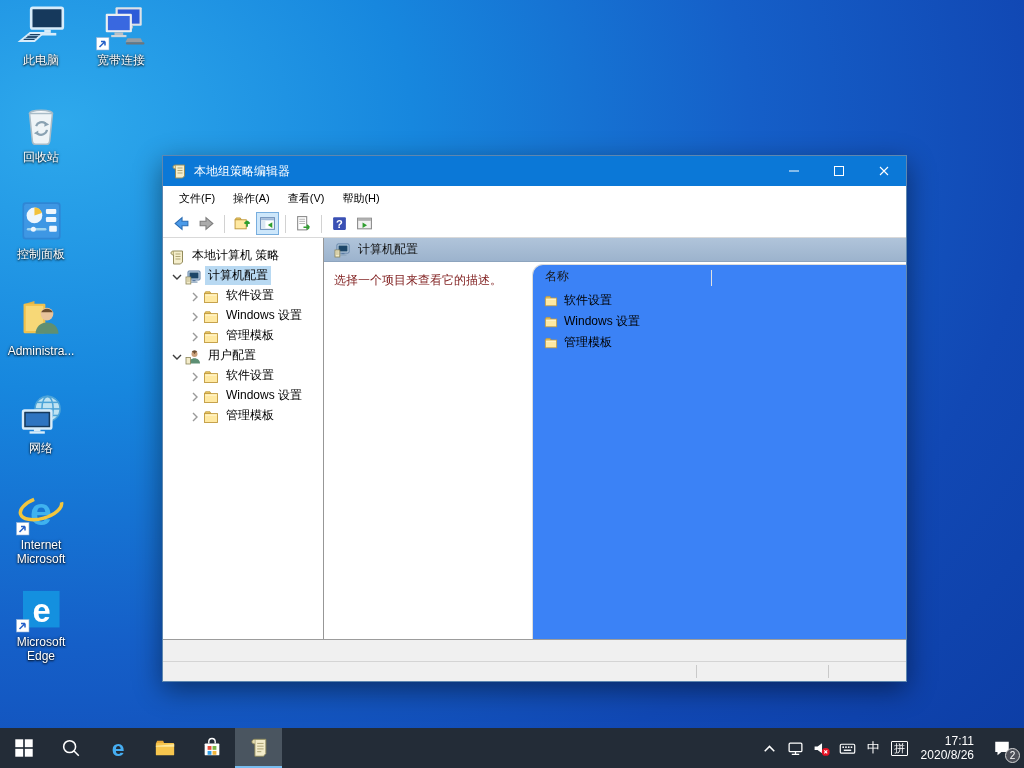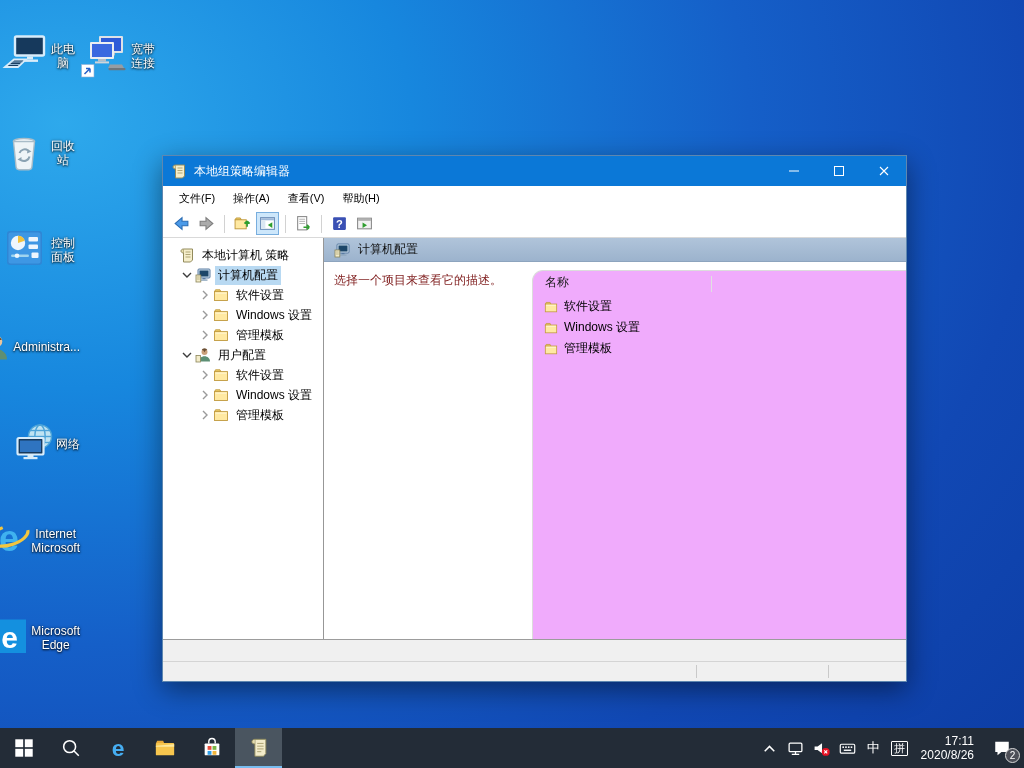--- a/index.html
+++ b/index.html
@@ -8,21 +8,21 @@
     position:relative;
     font-family:"Liberation Sans","DejaVu Sans",sans-serif;
     background: radial-gradient(1250px 950px at 6% 16%, #2ea9ec 0%, #1787de 28%, #155fc8 55%, #1148b4 78%, #0d3ea6 100%);
   }
   .ic { display:inline-flex; width:16px; height:16px; }
   .ic svg { width:100%; height:100%; display:block; }
 
   
   #desktop { position:absolute; left:2px; top:6px; width:160px; height:700px;
              display:flex; flex-flow:column wrap; }
-  .dicon { width:78px; height:97px; display:flex; flex-direction:row; align-items:center; cursor:default;justify-content:flex-end; }
+  .dicon { width:78px; height:97px; display:flex; flex-direction:column; align-items:center; cursor:default; }
   .dicon .art { width:48px; height:44px; position:relative; flex:0 0 44px; }
   .dicon .art svg { width:100%; height:100%; }
   .dicon .shortcut { position:absolute; left:-1px; bottom:-1px; width:14px; height:14px; }
   .dicon .lbl { margin-top:3px; font-size:12px; color:#fff; text-align:center; line-height:14px;
                 text-shadow:0 1px 2px rgba(0,0,0,.9), 0 0 3px rgba(0,0,0,.6); max-width:80px; }
 
   
   #win { position:absolute; left:162px; top:155px; width:745px; height:527px;
          background:#fff; border:1px solid #5e87b0; box-shadow:0 8px 26px rgba(0,0,0,.45);
          display:flex; flex-direction:column; }
@@ -40,37 +40,37 @@
              display:flex; align-items:center; padding-left:7px; gap:2px; flex:0 0 28px; }
   .tbtn { width:23px; height:23px; display:flex; align-items:center; justify-content:center;
           border:1px solid transparent; }
   .tbtn .ic { width:17px; height:17px; }
   .tbtn.active { background:#cde7fb; border:1px solid #78aede; }
   .tsep { width:1px; height:18px; background:#d2d2d2; margin:0 4px; }
 
   .main { flex:1; display:flex; min-height:0; }
   .tree { width:161px; flex:0 0 161px; border-right:1px solid #979797; background:#fff;
           padding-top:7px; overflow:hidden; }
-  .trow { height:20px; display:flex; align-items:center; font-size:12px; padding-left:16px;
+  .trow { height:20px; display:flex; align-items:flex-end; font-size:12px; padding-left:6px;
           white-space:nowrap; color:#000; }
   .texp { width:16px; height:16px; flex:0 0 16px; }
   .tind { width:18px; flex:0 0 18px; }
   .ticn { width:16px; height:16px; flex:0 0 16px; margin-right:4px; }
   .tlabel { padding:1px 3px; }
   .trow.selected .tlabel { background:#b8d9f2; }
 
   .rpane { flex:1; display:flex; flex-direction:column; background:#fff; min-width:0; }
   .rhead { height:24px; flex:0 0 24px; background:linear-gradient(#b0c4da,#9cb3cd);
            border-bottom:1px solid #8da4be; display:flex; align-items:center; gap:8px;
            padding-left:10px; font-size:12px; color:#101010; }
   .rhead .ic { width:16px; height:16px; }
   .rbody { flex:1; display:flex; min-height:0; }
   .rdesc { width:208px; flex:0 0 208px; padding:10px 10px; font-size:12px; color:#7f1d1d; }
-  .rlist { flex:1; margin-top:8px; border-top:1px solid #dcdcdc; border-left:1px solid #dcdcdc;
-           border-top-left-radius:11px; position:relative; background:#f0abfc; }
+  .rlist { flex:1; margin-top:2px; border-top:1px solid #dcdcdc; border-left:1px solid #dcdcdc;
+           border-top-left-radius:11px; position:relative; background:#3b82f6; }
   .colhead { height:25px; display:flex; align-items:flex-end; padding:0 0 5px 12px;
              font-size:12px; color:#1a1a1a; }
   .coldiv { position:absolute; left:178px; top:5px; height:16px; width:1px; background:#e0e0e0; }
   .lrow { height:21px; display:flex; align-items:center; gap:6px; padding-left:11px; font-size:12px; color:#000; }
   .lrow .ic { width:14px; height:14px; }
 
   .tabsrow { height:22px; flex:0 0 22px; background:#f0f0f0; border-top:1px solid #9c9c9c;
              display:flex; align-items:center; padding-left:9px; }
   .tab { position:relative; width:46px; margin-right:1px; }
   .tab .shape { position:absolute; inset:0; clip-path:polygon(15% 0,85% 0,100% 100%,0 100%); background:#9c9c9c; }

